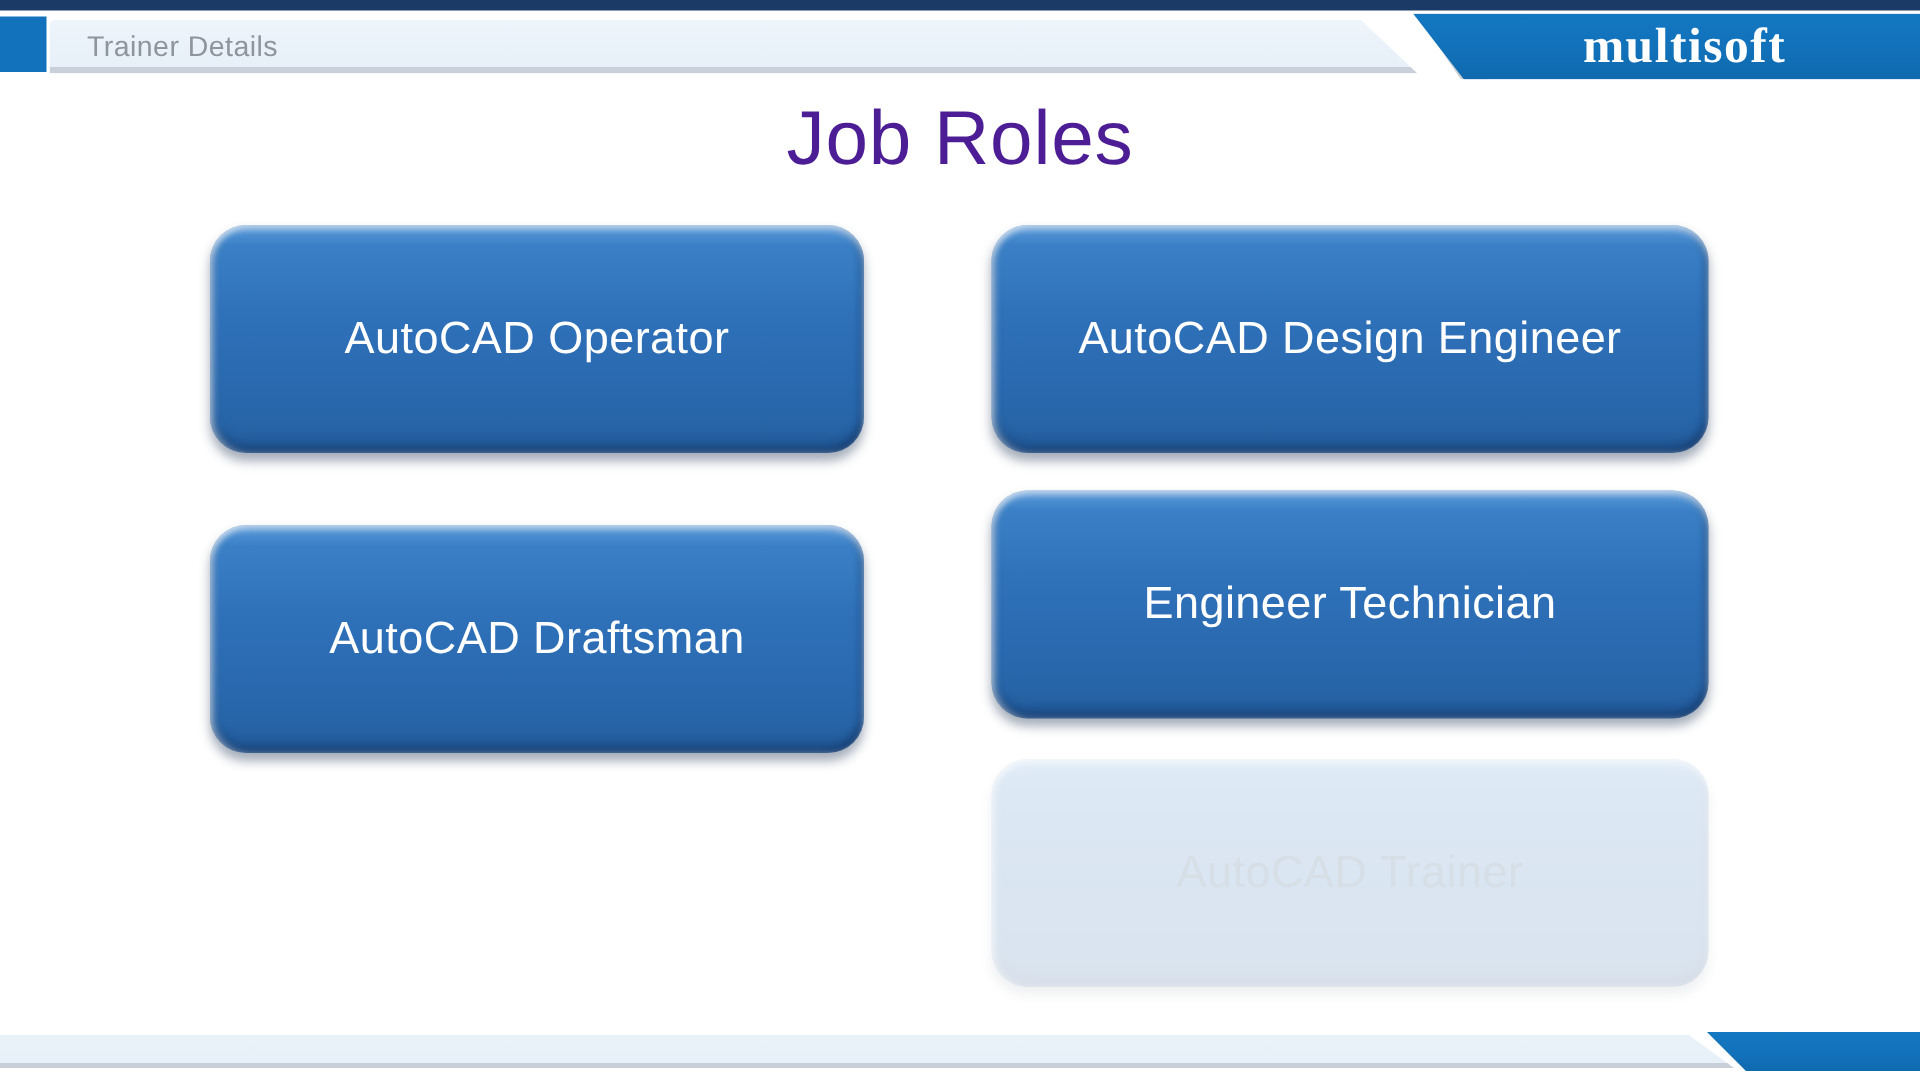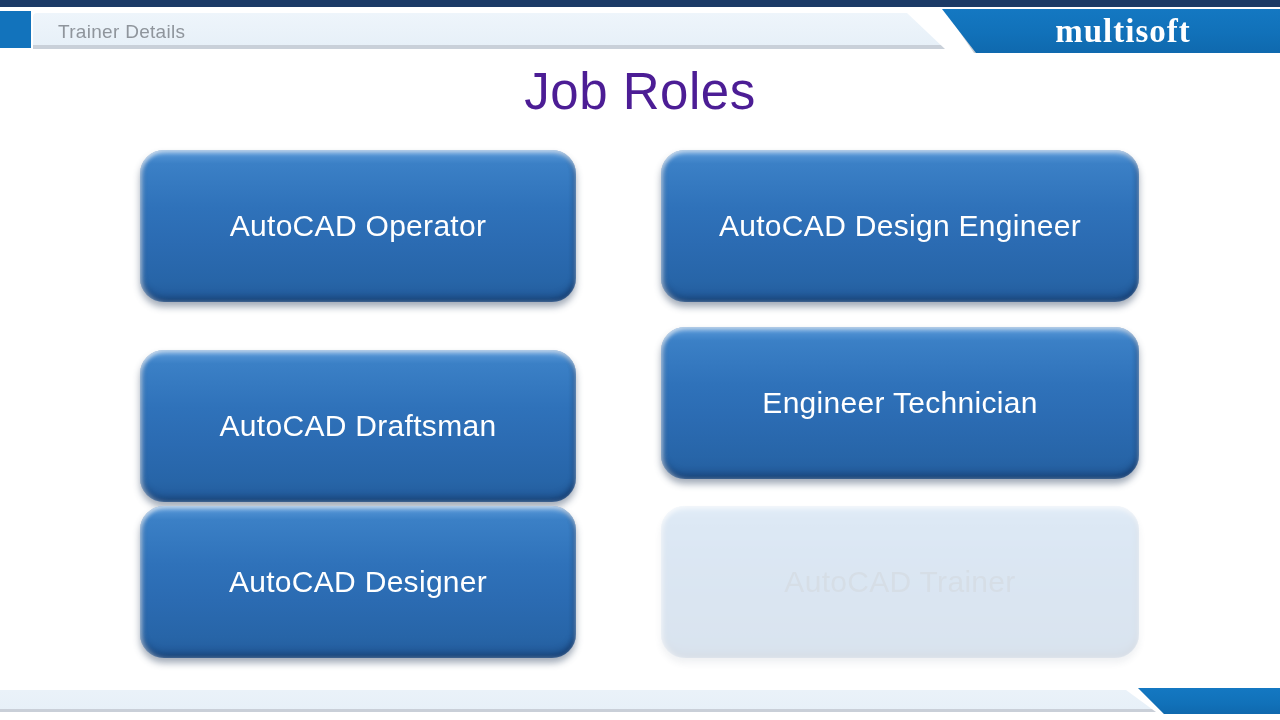--- a/index.html
+++ b/index.html
@@ -98,23 +98,20 @@
   </div>
   <div class="role-btn b2">
     <span class="role-label">AutoCAD Design Engineer</span>
   </div>
   <div class="role-btn b3">
     <span class="role-label">AutoCAD Draftsman</span>
   </div>
   <div class="role-btn b4">
     <span class="role-label">Engineer Technician</span>
   </div>
-  <div class="role-btn b5">
-    <span class="role-label">AutoCAD Designer</span>
-  </div>
   <div class="role-btn b6 faded">
     <span class="role-label">AutoCAD Trainer</span>
   </div>
 
   <div class="ftr-bar"></div>
   <div class="ftr-gray-slash"></div>
   <div class="ftr-banner"></div>
 
 </div>
 

